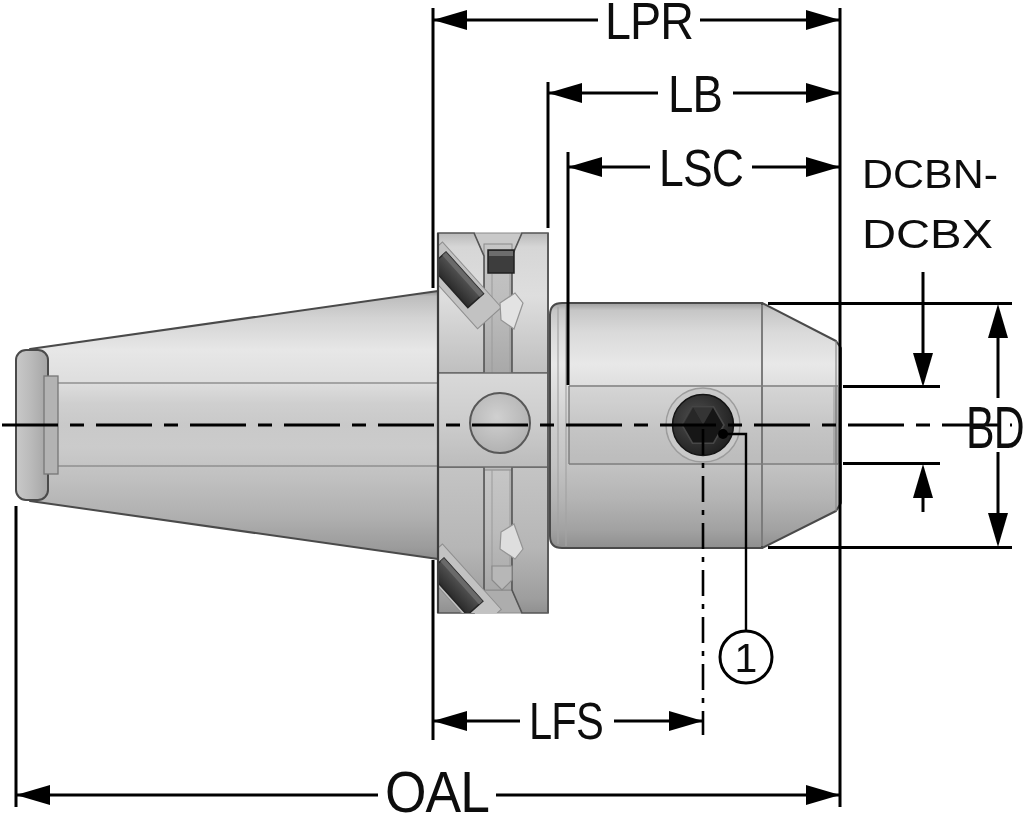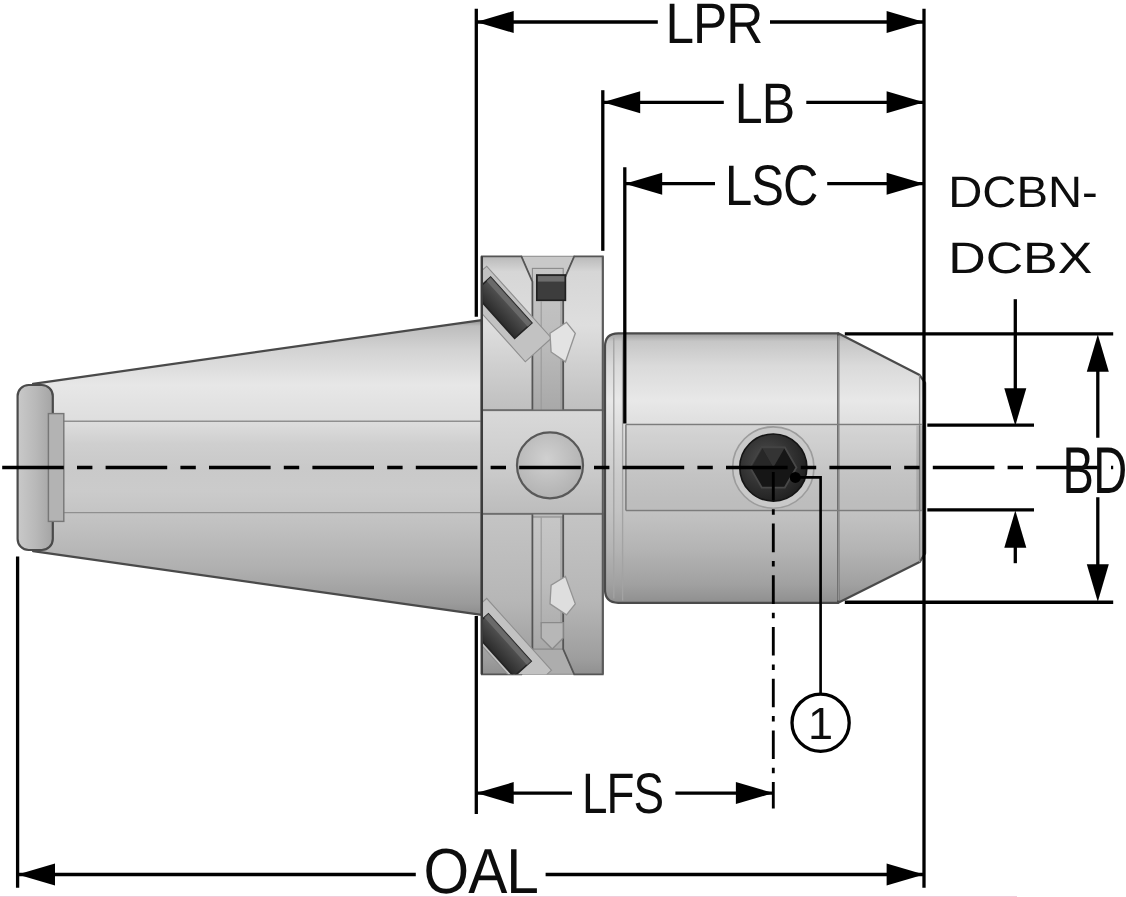--- a/index.html
+++ b/index.html
@@ -1,19 +1,19 @@
 <!DOCTYPE html>
 <html><head>
 <meta charset="utf-8">
 <style>
   html,body{margin:0;padding:0;background:#ffffff;}
   .canvas{
     position:relative;
     width:1024px;height:815px;
-    background:#be185d;
+    background:#0369a1;
     overflow:hidden;
     font-family:"Liberation Sans", sans-serif;
   }
   svg{display:block;}
   text{
     font-family:"Liberation Sans", sans-serif;
     fill:#0d0d0d;
   }
   .dim-text{font-size:52px;font-weight:400;letter-spacing:-1px;}
   .dim-text-lg{font-size:58px;font-weight:400;letter-spacing:-1px;}

